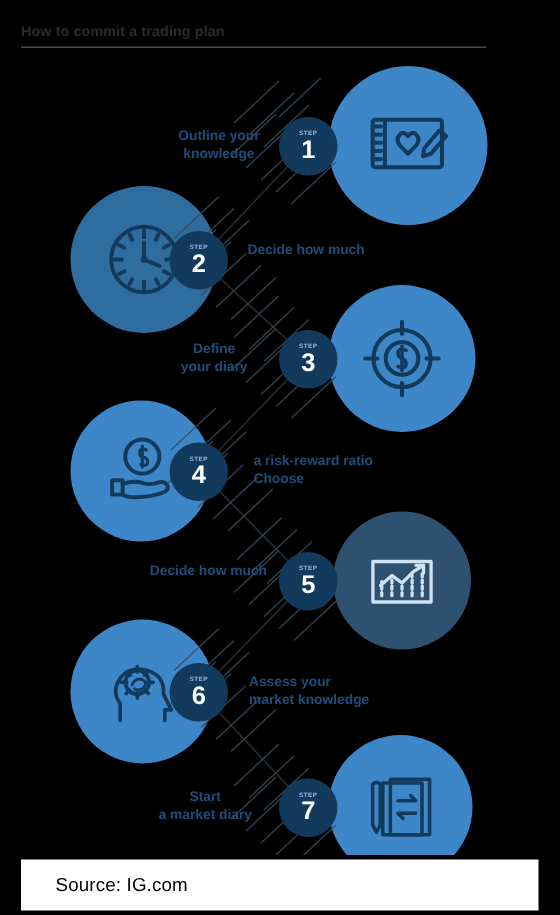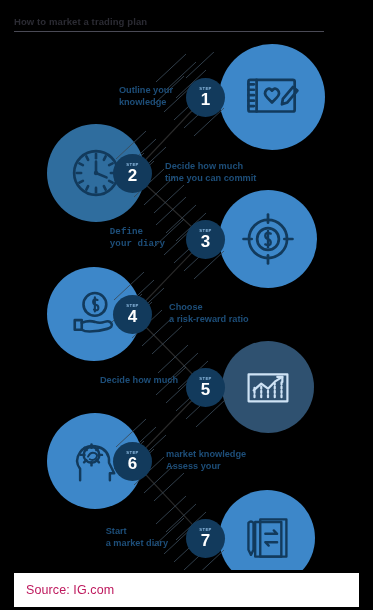--- a/index.html
+++ b/index.html
@@ -111,21 +111,21 @@
 
   .step-label {
     position: absolute;
     font-size: 9.2px;
     font-weight: bold;
     line-height: 12.2px;
     color: #1d4e79;
     white-space: nowrap;
   }
   .label-right { text-align: left; }
-  .label-left  { text-align: left; }
+  .label-left  { text-align: center; }
 
   
   .footer {
     position: absolute;
     left: 0;
     bottom: 0;
     width: 373px;
     height: 40px;
     background: #000000;
   }
@@ -133,33 +133,33 @@
     position: absolute;
     left: 14px;
     top: 3px;
     width: 345px;
     height: 34px;
     background: #ffffff;
     display: flex;
     align-items: center;
   }
   .footer-text {
-    margin-left: 12px;
+    margin-left: 23px;
     font-size: 12.5px;
-    color: #be185d;
+    color: #000000;
     letter-spacing: 0.1px;
   }
 </style>
 </head>
 <body>
 
 <div id="infographic">
 
   <div class="title-block">
-    <div class="title-text">How to market a trading plan</div>
+    <div class="title-text">How to commit a trading plan</div>
     <div class="title-rule"></div>
   </div>
 
   <div class="steps-layer">
 
     <svg class="connector-svg" viewBox="0 0 373 572" xmlns="http://www.w3.org/2000/svg">
       <g stroke="#2a2a2a" stroke-width="1.1" fill="none">
         <line x1="205" y1="97" x2="133" y2="173"></line>
         <line x1="133" y1="173" x2="205" y2="239"></line>
         <line x1="205" y1="239" x2="133" y2="314"></line>
@@ -242,21 +242,20 @@
           <line x1="34" y1="74" x2="64" y2="46"></line>
             <line x1="44" y1="82" x2="74" y2="54"></line>
         </g>
       </svg>
       <div class="badge" style="left:113px; top:-19.5px;">
         <span class="badge-word">STEP</span>
         <span class="badge-num">2</span>
       </div>
       <div class="step-label label-right" style="left:165px; top:-13px;">
         <div>Decide how much</div>
-        <div>time you can commit</div>
       </div>
     </div>
 
     <div class="step" style="top:239px;">
       <div class="disc" style="left:219px; top:-49px; width:98px; height:98px; background:#3d87c9;">
         <svg width="58" height="58" viewBox="0 0 64 64">
           <g fill="none" stroke="#123a5c" stroke-width="3" stroke-linecap="round">
             <circle cx="32" cy="32" r="21"></circle>
             <circle cx="32" cy="32" r="12"></circle>
             <line x1="32" y1="5" x2="32" y2="14"></line>
@@ -277,21 +276,21 @@
           <line x1="14" y1="58" x2="44" y2="30"></line>
             <line x1="24" y1="66" x2="54" y2="38"></line>
           <line x1="34" y1="74" x2="64" y2="46"></line>
             <line x1="44" y1="82" x2="74" y2="54"></line>
         </g>
       </svg>
       <div class="badge" style="left:186px; top:-19.5px;">
         <span class="badge-word">STEP</span>
         <span class="badge-num">3</span>
       </div>
-      <div class="step-label label-left" style="right:208px; top:-13px;font-family:Liberation Mono, monospace;">
+      <div class="step-label label-left" style="right:208px; top:-13px;">
         <div>Define</div>
         <div>your diary</div>
       </div>
     </div>
 
     <div class="step" style="top:314px;">
       <div class="disc" style="left:47px; top:-47px; width:94px; height:94px; background:#3d87c9;">
         <svg width="56" height="56" viewBox="0 0 64 64">
           <g fill="none" stroke="#123a5c" stroke-width="3" stroke-linecap="round" stroke-linejoin="round">
             <circle cx="33" cy="21" r="13"></circle>
@@ -312,22 +311,22 @@
             <line x1="24" y1="66" x2="54" y2="38"></line>
           <line x1="34" y1="74" x2="64" y2="46"></line>
             <line x1="44" y1="82" x2="74" y2="54"></line>
         </g>
       </svg>
       <div class="badge" style="left:113px; top:-19.5px;">
         <span class="badge-word">STEP</span>
         <span class="badge-num">4</span>
       </div>
       <div class="step-label label-right" style="left:169px; top:-13px;">
+        <div>a risk-reward ratio</div>
         <div>Choose</div>
-        <div>a risk-reward ratio</div>
       </div>
     </div>
 
     <div class="step" style="top:387px;">
       <div class="disc" style="left:222px; top:-46px; width:92px; height:92px; background:#2f5170;">
         <svg width="54" height="54" viewBox="0 0 64 64">
           <g fill="none" stroke="#cfe3f5" stroke-width="2.6" stroke-linecap="round" stroke-linejoin="round">
             <rect x="9" y="17" width="46" height="32"></rect>
             <line x1="16" y1="44" x2="16" y2="33" stroke-dasharray="2.5 2.5"></line>
             <line x1="24" y1="44" x2="24" y2="30" stroke-dasharray="2.5 2.5"></line>
@@ -388,22 +387,22 @@
             <line x1="24" y1="66" x2="54" y2="38"></line>
           <line x1="34" y1="74" x2="64" y2="46"></line>
             <line x1="44" y1="82" x2="74" y2="54"></line>
         </g>
       </svg>
       <div class="badge" style="left:113px; top:-19.5px;">
         <span class="badge-word">STEP</span>
         <span class="badge-num">6</span>
       </div>
       <div class="step-label label-right" style="left:166px; top:-13px;">
+        <div>Assess your</div>
         <div>market knowledge</div>
-        <div>Assess your</div>
       </div>
     </div>
 
     <div class="step" style="top:538px;">
       <div class="disc" style="left:219px; top:-48px; width:96px; height:96px; background:#3d87c9;">
         <svg width="54" height="54" viewBox="0 0 64 64">
           <g fill="none" stroke="#123a5c" stroke-width="2.8" stroke-linecap="round" stroke-linejoin="round">
             <rect x="24" y="10" width="31" height="44"></rect>
             <rect x="18" y="13" width="31" height="41"></rect>
             <path d="M10 14 q3 -3 6 0 l0 32 l-3 6 l-3 -6 z"></path>

